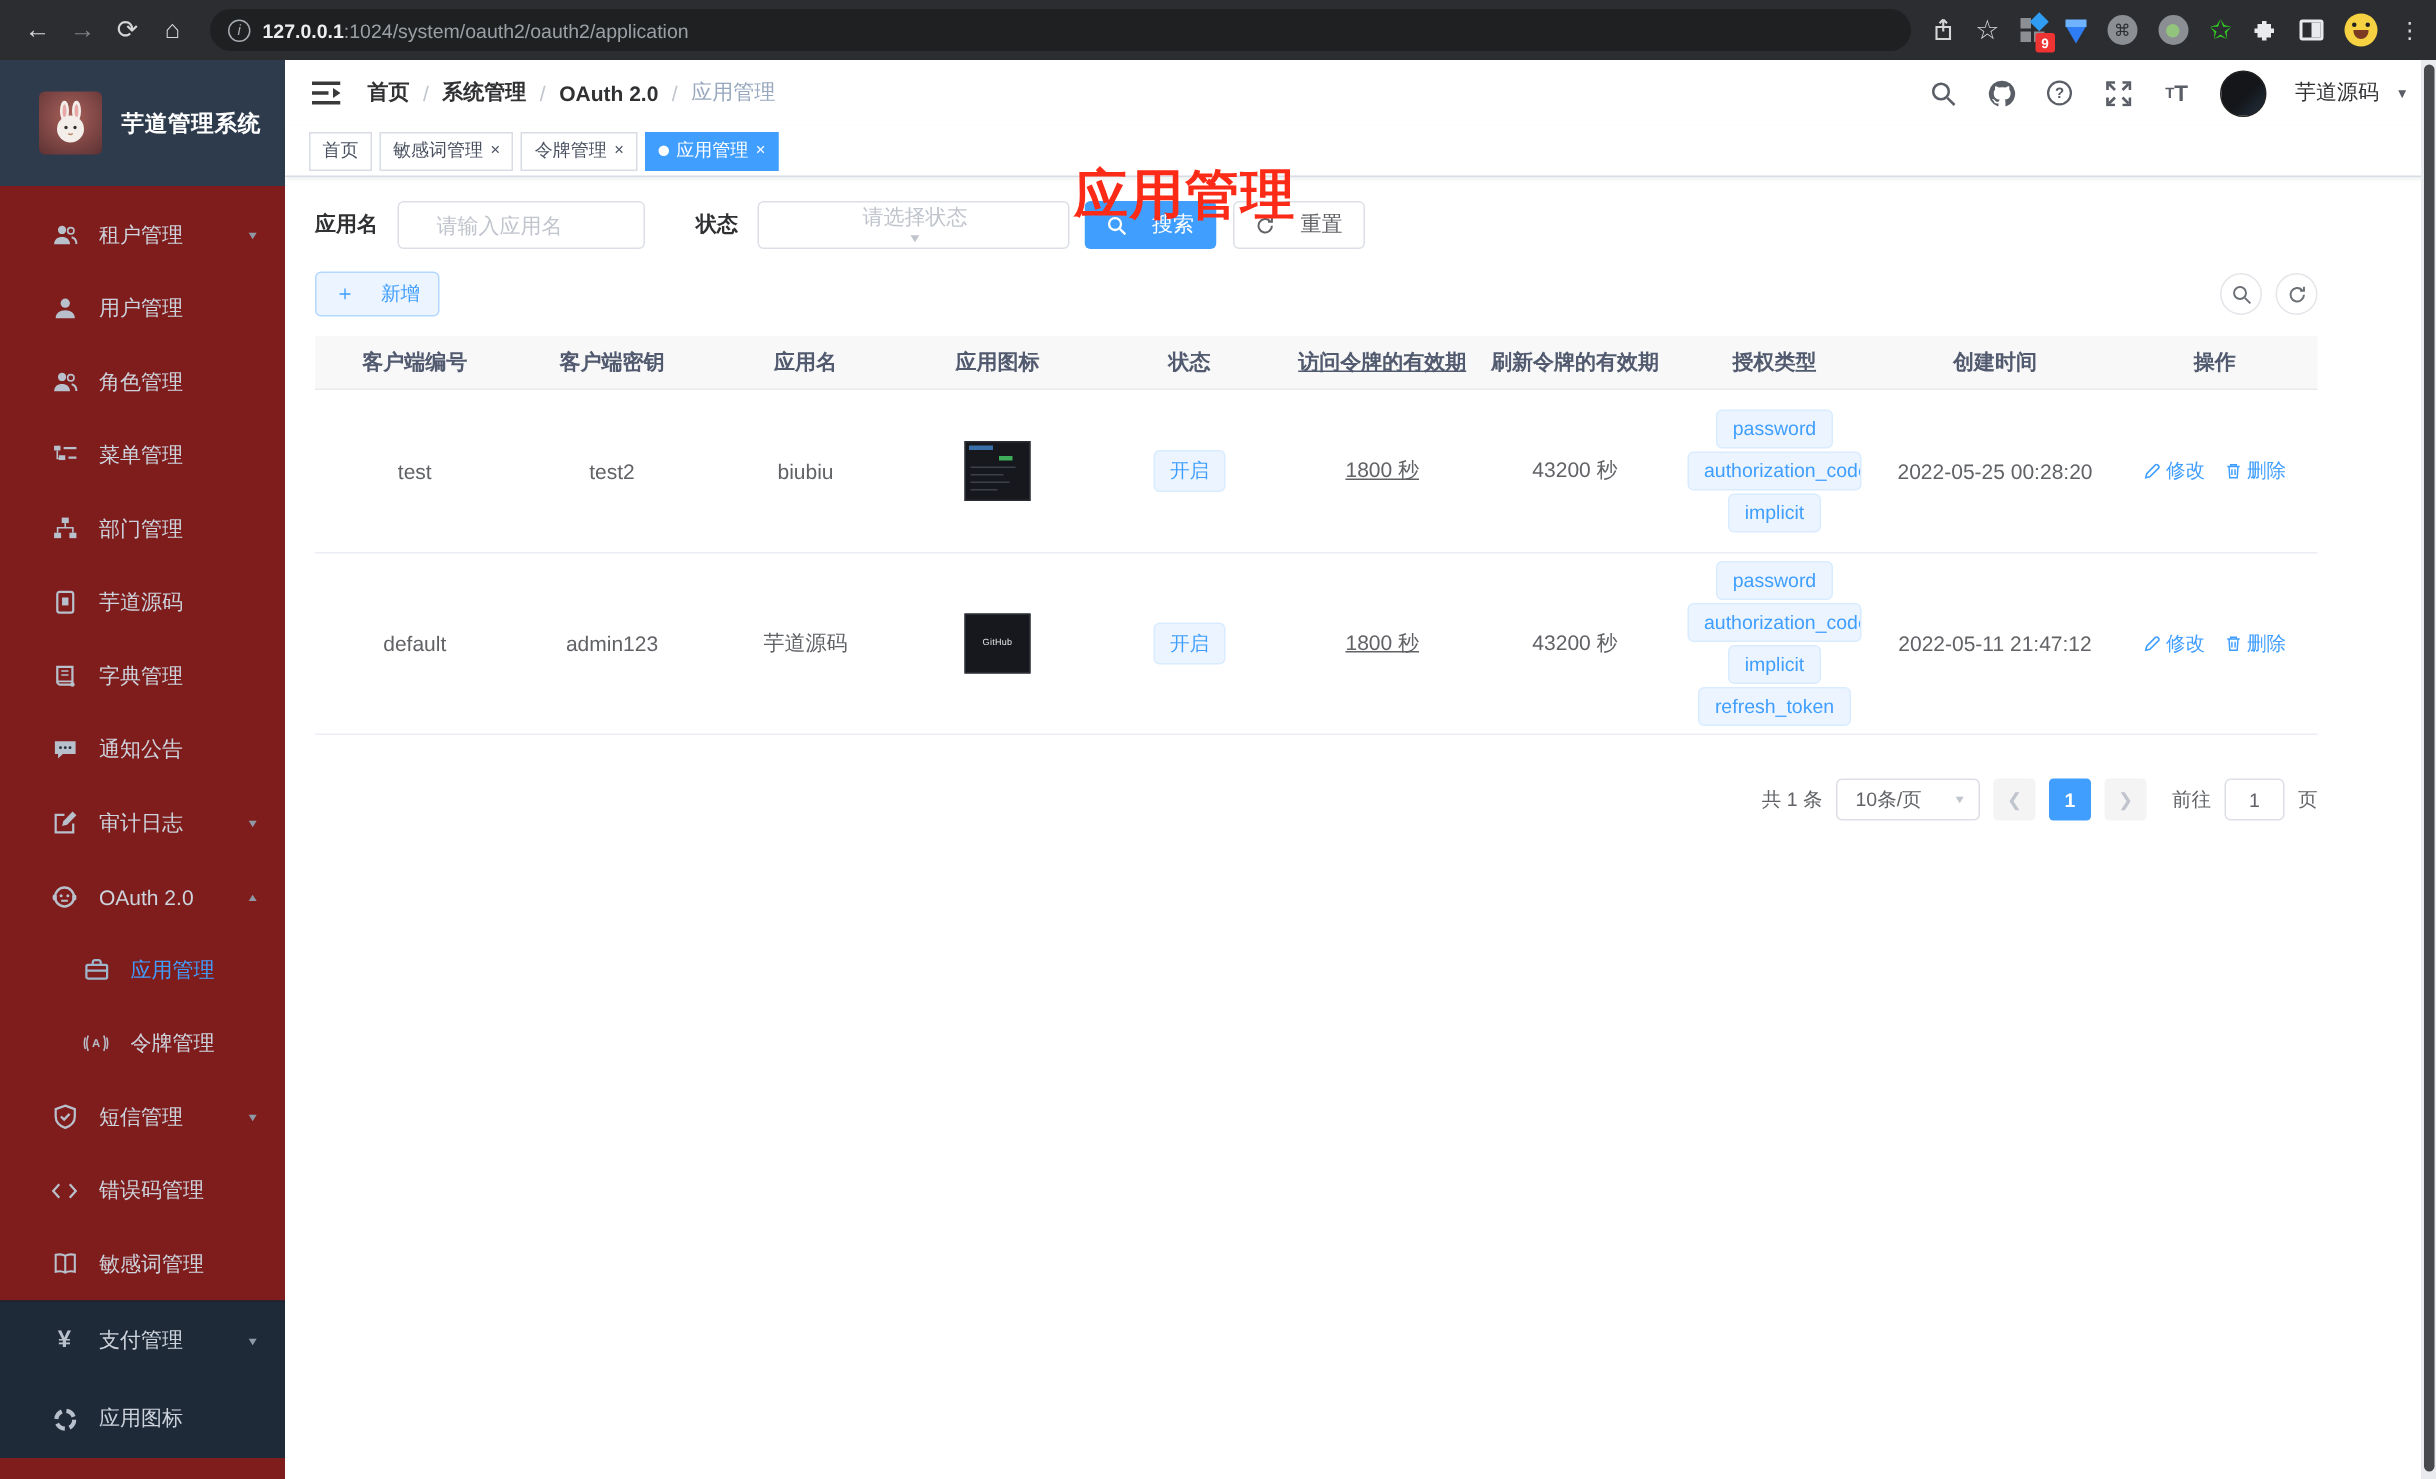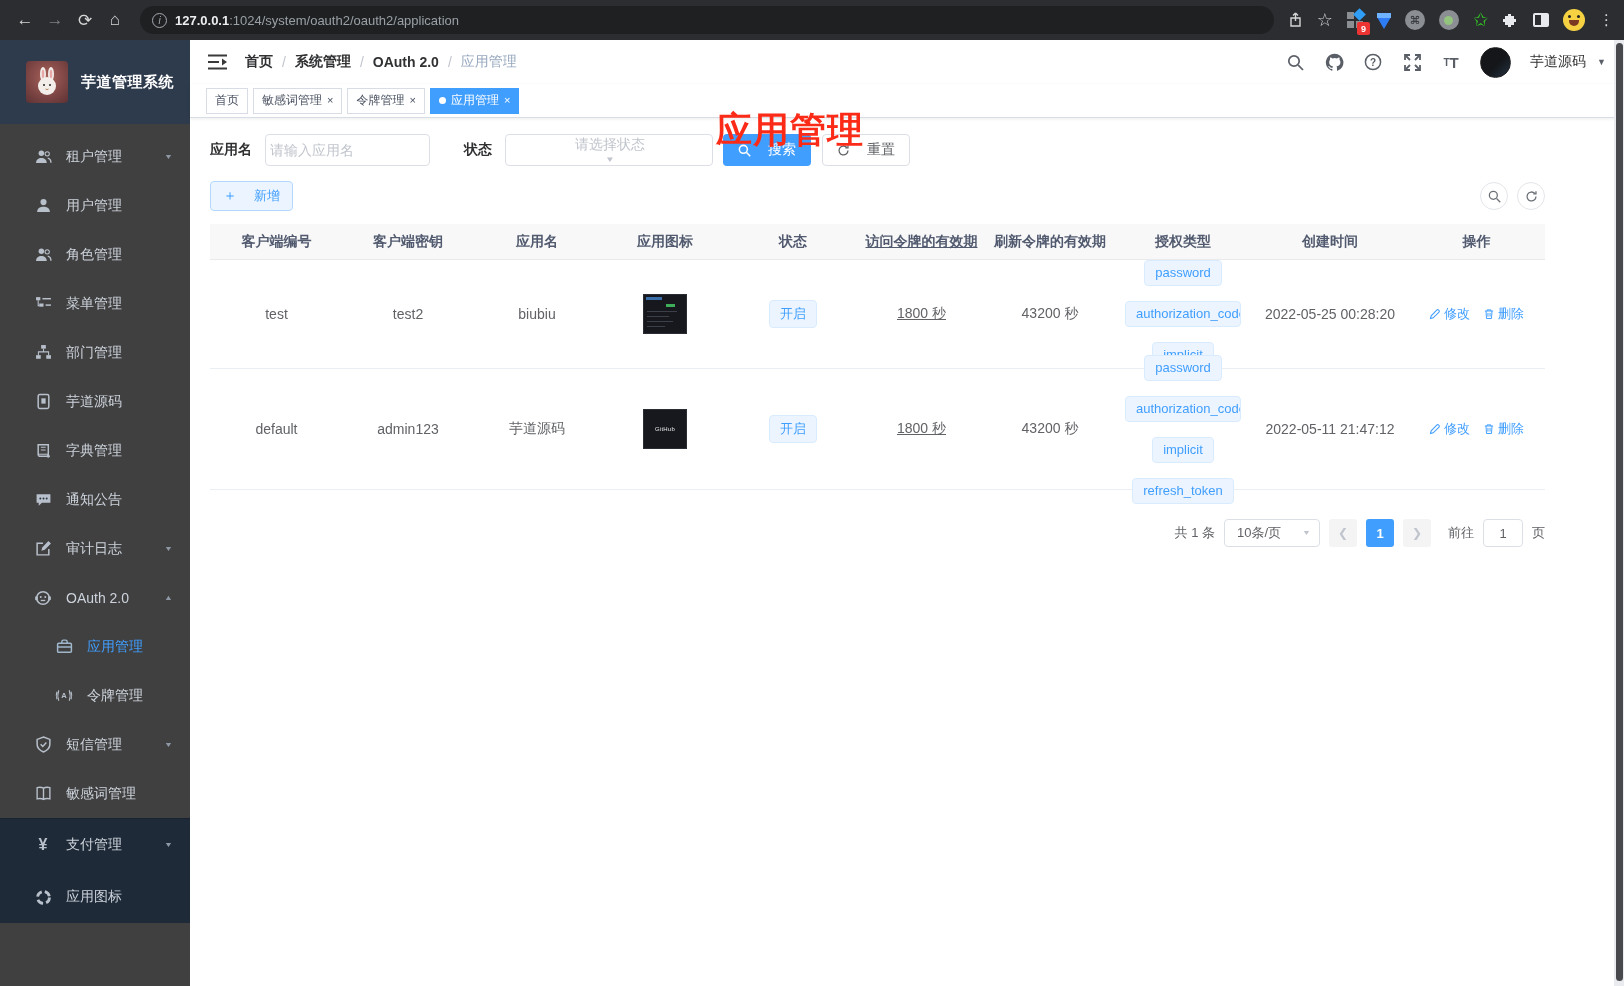--- a/index.html
+++ b/index.html
@@ -36,21 +36,21 @@
   .split:before{content:""; position:absolute; right:0; top:0; width:6px; height:100%; background:#e8eaed;}
   .face { width:22px; height:22px; border-radius:50%; background:#f6d242; position:relative; }
   .face:before{content:""; position:absolute; left:5px; top:6px; width:3px; height:3px; border-radius:50%; background:#222; box-shadow:9px 0 0 #222;}
   .face:after{content:""; position:absolute; left:6px; top:11px; width:10px; height:6px; border-radius:0 0 10px 10px; background:#7d3a22;}
   .kebab { color:#d6d6d6; letter-spacing:0; font-size:15px; }
 
   
   .app { display:flex; height:946px; position:relative; }
 
   
-  .sidebar { width:190px; background:#404040; flex:none; display:flex; flex-direction:column; }
+  .sidebar { width:190px; background:#7f1d1d; flex:none; display:flex; flex-direction:column; }
   .logo-strip { height:84px; background:#2e3b4d; display:flex; align-items:center; padding-left:26px; gap:13px; flex:none;}
   .logo-img { width:42px; height:42px; border-radius:4px; background:radial-gradient(circle at 50% 40%, #a9625a, #5d3134); position:relative; overflow:hidden;}
   .logo-img svg { position:absolute; left:8px; top:6px; }
   .logo-title { color:#ffffff; font-size:15px; font-weight:700; letter-spacing:.5px;}
   .menu { padding-top:8px; flex:1; }
   .mi { height:49px; display:flex; align-items:center; padding-left:34px; color:#cdd3dc; font-size:14px; position:relative; cursor:pointer;}
   .mi .ic { width:18px; height:18px; margin-right:14px; display:flex; align-items:center; justify-content:center; color:#b8c0cb; flex:none;}
   .mi .arrow { position:absolute; right:17px; color:#8f99a6; font-size:9px; transform:scaleY(.8);}
   .mi.sub { padding-left:55px; }
   .mi.active { color:#409eff; }
@@ -83,21 +83,21 @@
   .tab .dot { width:7px; height:7px; border-radius:50%; background:#fff; }
 
   .annotation { position:absolute; left:716px; top:66px; font-size:36px; font-weight:700;
     color:#fb2b17; z-index:30; letter-spacing:1px; pointer-events:none;}
 
   .content { padding:16px 0 0 20px; position:relative; flex:1; }
 
   
   .filter { display:flex; align-items:center; height:32px; margin-bottom:15px; }
   .flabel { font-size:14px; font-weight:600; color:#303133; margin-right:13px; }
-  .finput { width:165px; height:32px; border:1px solid #dcdfe6; border-radius:4px; padding:0 4px;
+  .finput { width:165px; height:32px; border:1px solid #dcdfe6; border-radius:4px; padding:0 25px;
     font-size:14px; color:#000000; outline:none; font-family:inherit;}
   .finput::placeholder { color:#c0c4cc; }
   .fselect { width:208px; height:32px; border:1px solid #dcdfe6; border-radius:4px; padding:0 10px 0 12px;
     display:flex; align-items:center; justify-content:flex-end; color:#c0c4cc; font-size:14px; cursor:pointer;flex-direction:column;}
   .fselect .chev { font-size:10px; color:#c0c4cc; transform:scaleY(.8);}
   .ml32 { margin-left:34px; }
   .btn { height:32px; border-radius:4px; font-size:14px; display:inline-flex; align-items:center;
     justify-content:center; gap:17px; cursor:pointer; border:1px solid transparent; font-family:inherit;}
   .btn-primary { background:#409eff; color:#fff; padding:0 14px; margin-left:10px;}
   .btn-default { background:#fff; color:#606266; border-color:#dcdfe6; padding:0 14px; margin-left:11px;}
@@ -117,21 +117,21 @@
   .c5{width:129px;text-decoration:underline;} .c6{width:128px;} .c7{width:138px;} .c8{width:156px;} .c9{width:137px;}
   .row1 { height:109px; } .row2 { height:121px; }
   .appicon { width:44px; height:40px; background:#16181d; border:1px solid #2a2d33; position:relative; overflow:hidden;}
   .appicon .bar { position:absolute; left:2px; top:2px; width:16px; height:3px; background:#3a6ea8;}
   .appicon .gr { position:absolute; left:22px; top:9px; width:9px; height:3px; background:#3fae5a;}
   .appicon .ln { position:absolute; left:3px; width:30px; height:1px; background:#3c4048;}
   .appicon.gh { display:flex; align-items:center; justify-content:center;}
   .appicon.gh span { color:#e6e6e6; font-size:6px; letter-spacing:.2px;}
   .tag { background:#ecf5ff; border:1px solid #d9ecff; color:#409eff; border-radius:4px;
     height:28px; line-height:26px; padding:0 10px; font-size:13px; display:inline-block;}
-  .grants { display:flex; flex-direction:column; align-items:center; gap:15px; }
+  .grants { display:flex; flex-direction:column; align-items:center; gap:2px; }
   .grants .tag { height:26px; line-height:24px; max-width:116px; overflow:hidden; white-space:nowrap;}
   .acts { display:flex; align-items:center; gap:13px; }
   .alink { color:#409eff; font-size:13px; display:flex; align-items:center; gap:3px; cursor:pointer;}
 
   
   .pager { width:1335px; display:flex; align-items:center; justify-content:flex-end; gap:9px;
     margin-top:29px; font-size:13px; color:#606266; }
   .psize { width:96px; height:28px; border:1px solid #dcdfe6; border-radius:4px; display:flex;
     align-items:center; justify-content:space-between; padding:0 8px 0 12px; color:#606266; cursor:pointer;}
   .psize .chev { color:#c0c4cc; font-size:9px; transform:scaleY(.8);}
@@ -358,20 +358,28 @@
             <svg width="17" height="17" viewBox="0 0 16 16">
               <path d="M8 1l6 2.2v4.6c0 3.8-2.8 6-6 7.2-3.2-1.2-6-3.4-6-7.2V3.2z" fill="none" stroke="currentColor" stroke-width="1.4"></path>
               <path d="M5.3 7.8l2 2 3.4-3.6" stroke="currentColor" stroke-width="1.4" fill="none"></path>
             </svg>
           </span>
         <span>短信管理</span>
         <span class="arrow">▼</span>
       </div>
       <div class="mi">
         <span class="ic">
+            <svg width="18" height="14" viewBox="0 0 18 14">
+              <path d="M5.5 2.5L1.5 7l4 4.5M12.5 2.5l4 4.5-4 4.5" stroke="currentColor" stroke-width="1.5" fill="none"></path>
+            </svg>
+          </span>
+        <span>错误码管理</span>
+      </div>
+      <div class="mi">
+        <span class="ic">
             <svg width="17" height="17" viewBox="0 0 16 16">
               <path d="M8 3C6.3 2 3.8 2 2 2.4V13c1.8-.4 4.3-.4 6 .6 1.7-1 4.2-1 6-.6V2.4C12.2 2 9.7 2 8 3zM8 3v10.6" fill="none" stroke="currentColor" stroke-width="1.3"></path>
             </svg>
           </span>
         <span>敏感词管理</span>
       </div>
       <div class="menu-bottom">
         <div class="mi">
           <span class="ic" style="font-size:16px;font-weight:700;">¥</span>
           <span>支付管理</span>

